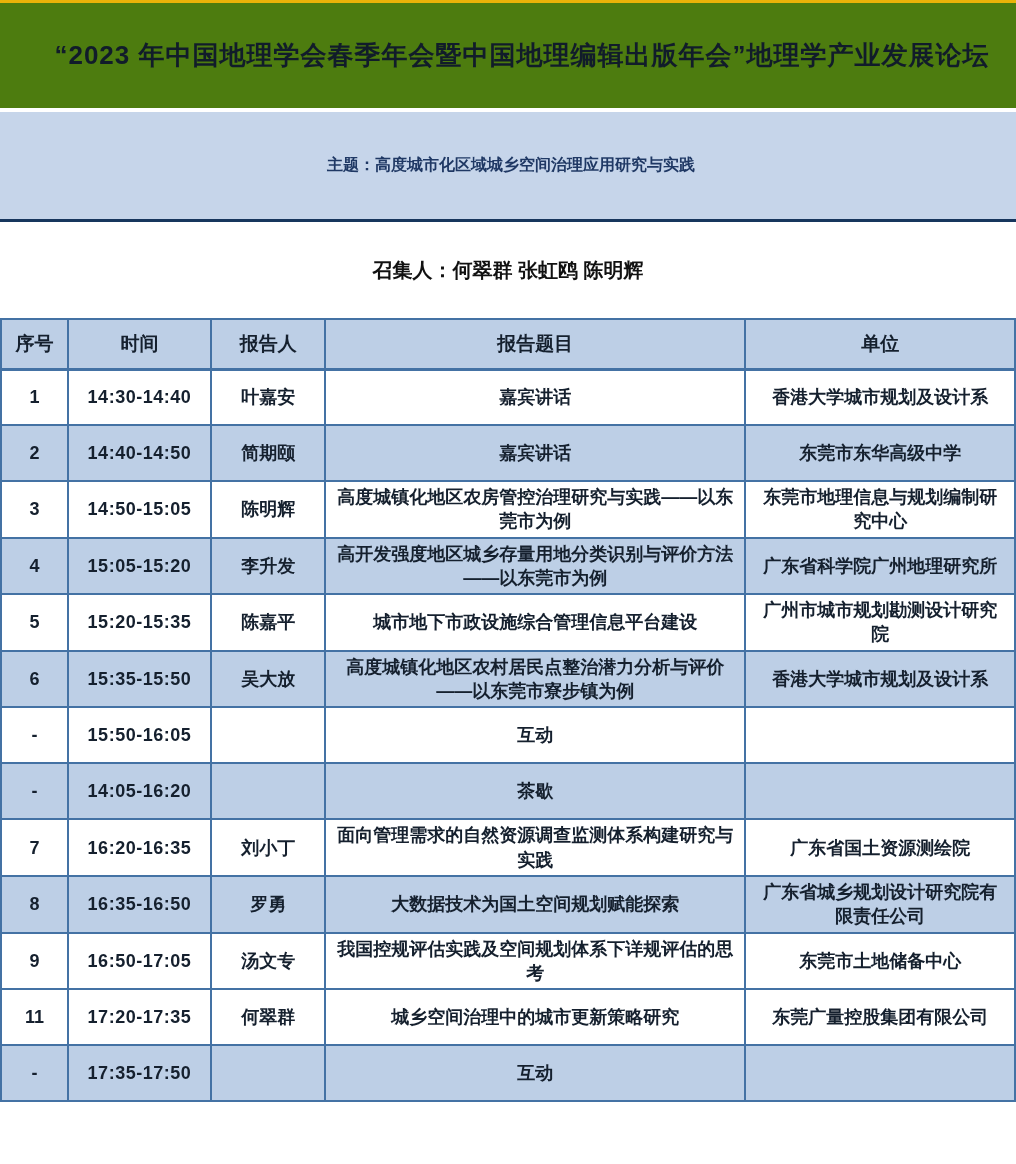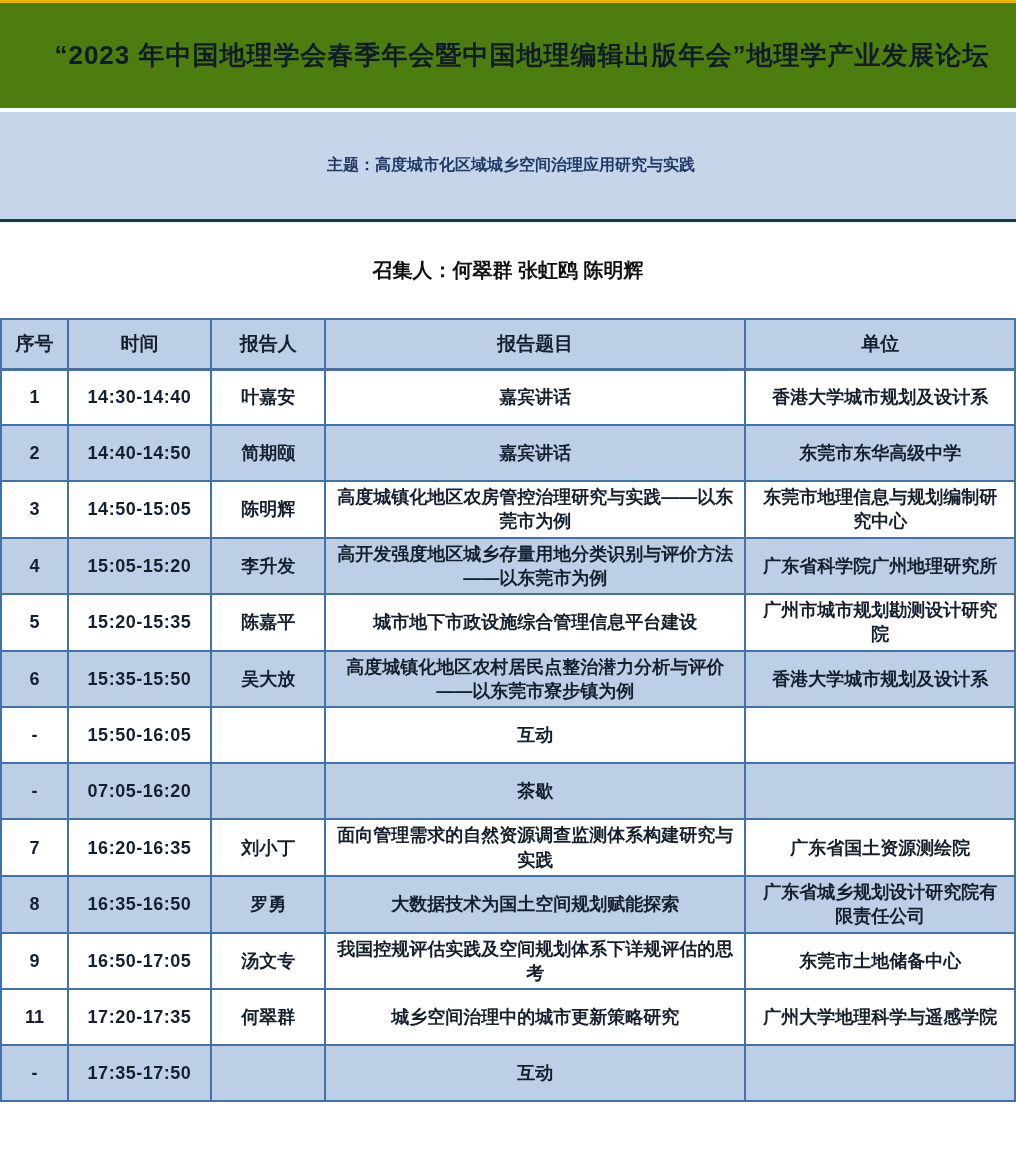--- a/index.html
+++ b/index.html
@@ -180,21 +180,21 @@
   </tr>
       <tr class="row-white">
     <td class="cell-no">-</td>
     <td class="cell-time">15:50-16:05</td>
     <td class="cell-speaker"></td>
     <td class="cell-title">互动</td>
     <td class="cell-unit"></td>
   </tr>
       <tr class="row-blue">
     <td class="cell-no">-</td>
-    <td class="cell-time">07:05-16:20</td>
+    <td class="cell-time">14:05-16:20</td>
     <td class="cell-speaker"></td>
     <td class="cell-title">茶歇</td>
     <td class="cell-unit"></td>
   </tr>
       <tr class="row-white">
     <td class="cell-no">7</td>
     <td class="cell-time">16:20-16:35</td>
     <td class="cell-speaker">刘小丁</td>
     <td class="cell-title">面向管理需求的自然资源调查监测体系构建研究与实践</td>
     <td class="cell-unit">广东省国土资源测绘院</td>
@@ -211,21 +211,21 @@
     <td class="cell-time">16:50-17:05</td>
     <td class="cell-speaker">汤文专</td>
     <td class="cell-title">我国控规评估实践及空间规划体系下详规评估的思考</td>
     <td class="cell-unit">东莞市土地储备中心</td>
   </tr>
       <tr class="row-white">
     <td class="cell-no">11</td>
     <td class="cell-time">17:20-17:35</td>
     <td class="cell-speaker">何翠群</td>
     <td class="cell-title">城乡空间治理中的城市更新策略研究</td>
-    <td class="cell-unit">广州大学地理科学与遥感学院</td>
+    <td class="cell-unit">东莞广量控股集团有限公司</td>
   </tr>
       <tr class="row-blue">
     <td class="cell-no">-</td>
     <td class="cell-time">17:35-17:50</td>
     <td class="cell-speaker"></td>
     <td class="cell-title">互动</td>
     <td class="cell-unit"></td>
   </tr>
     </tbody>
 </table>

